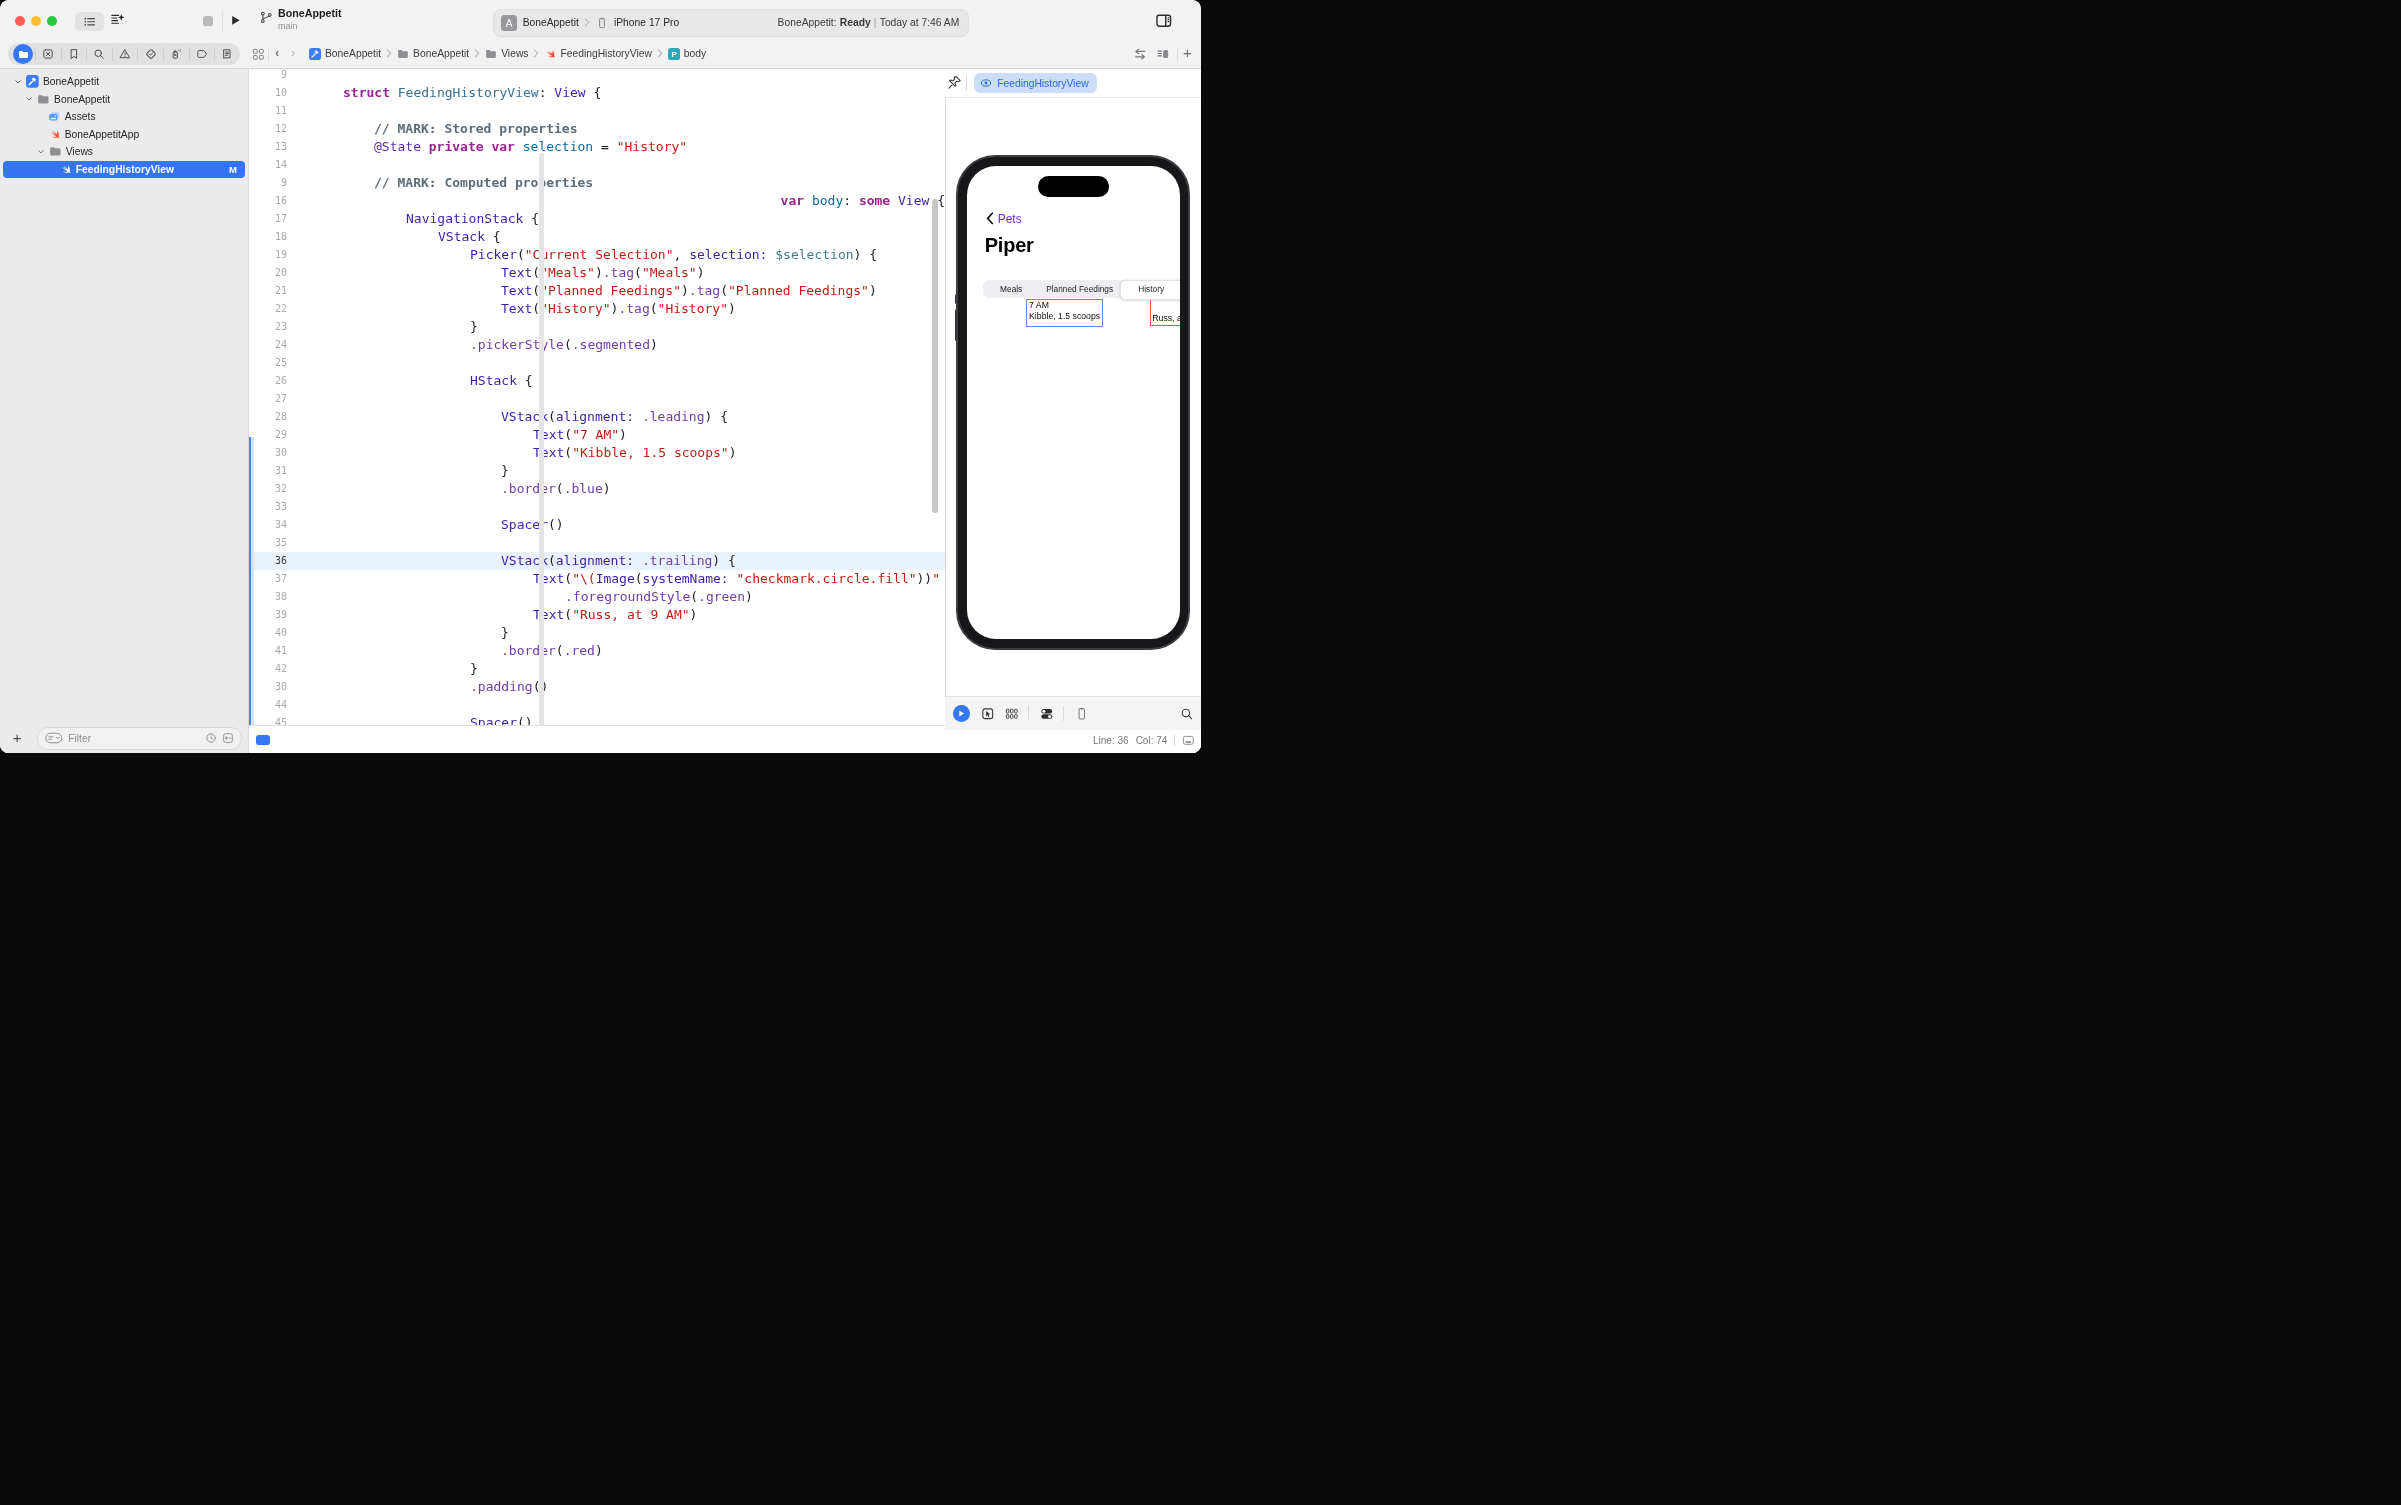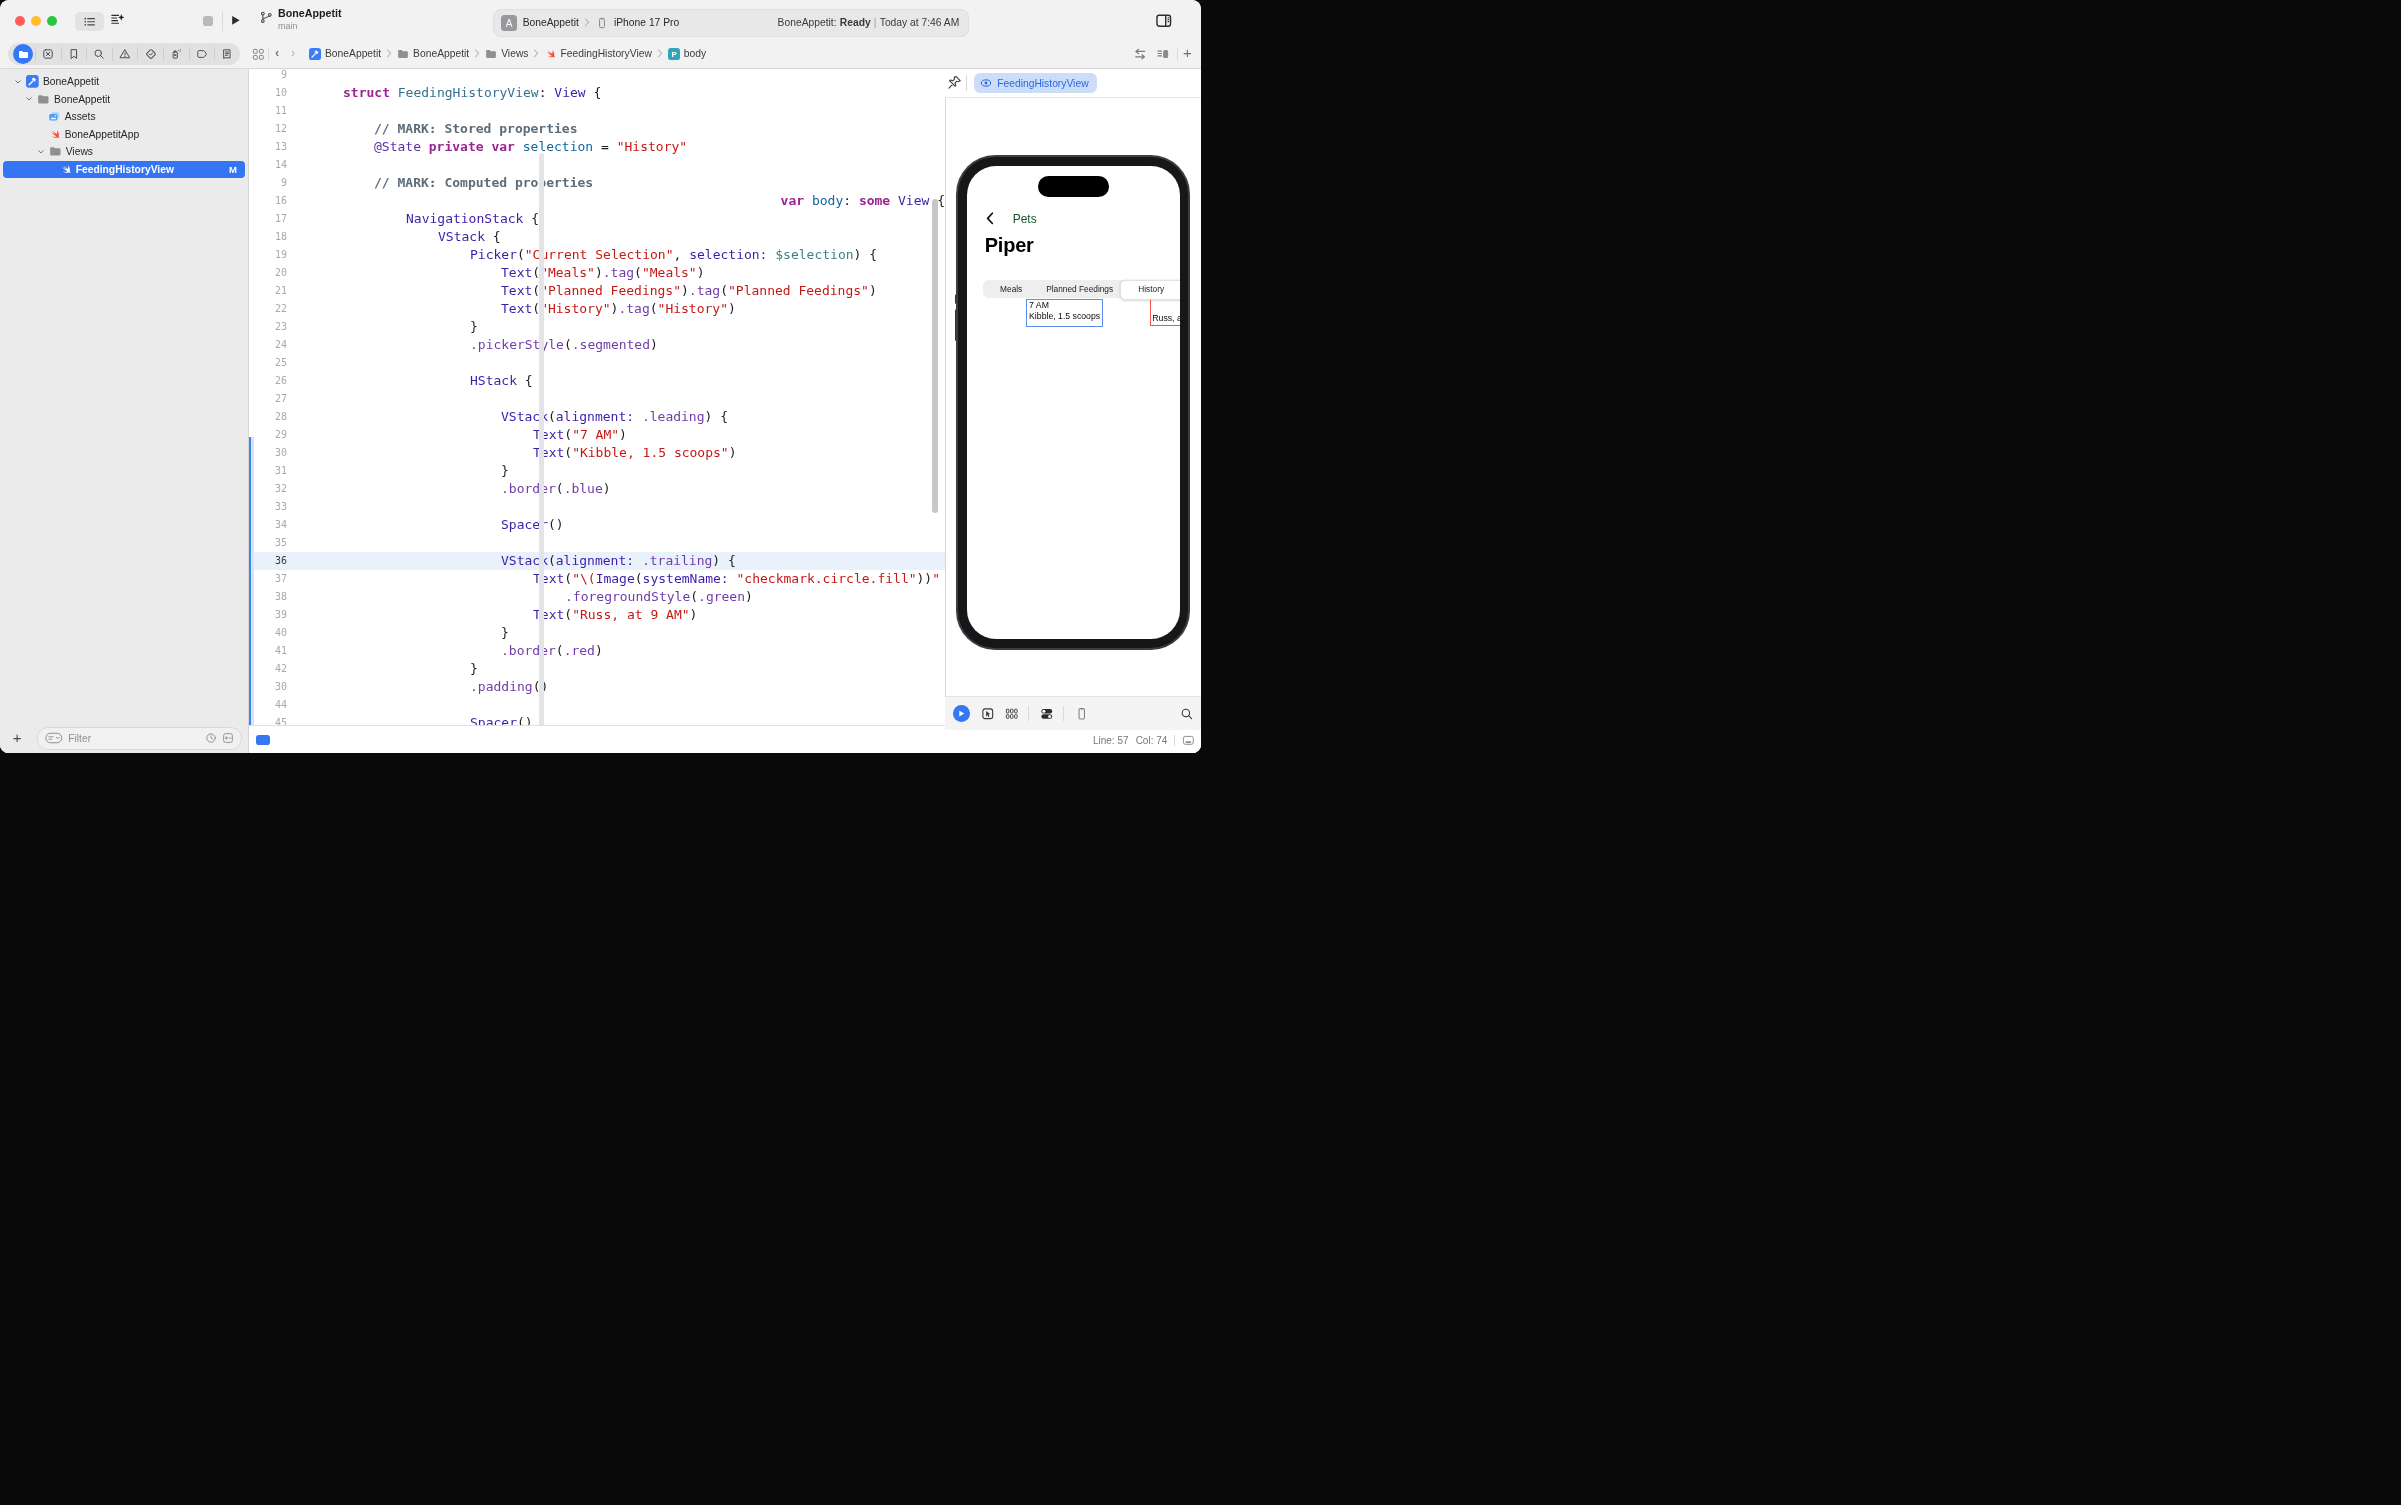--- a/index.html
+++ b/index.html
@@ -68,21 +68,21 @@
   #canvas{left:945px;top:69px;width:256px;height:684px;background:#fff;}
   #cdiv{left:945px;top:69px;width:0.8px;height:684px;background:#D8D7D7;}
   #canvastop{left:945px;top:69px;width:256px;height:28px;background:#fff;border-bottom:0.8px solid #E8E8E8;}
   #chip{left:974px;top:73px;height:20px;padding:0 8px 0 6.4px;background:#CBDDF9;border-radius:6.4px;display:flex;align-items:center;gap:4.8px;color:#2A68E0;font-size:10.3px;}
   #chip svg{width:12px;height:12px;}
   
   #phone{left:958px;top:157px;width:230px;height:491px;border-radius:37px;background:#17171a;box-shadow:0 0 0 2px #3e3e42;}
   #screen{position:absolute;left:8.7px;top:8.7px;width:213px;height:473px;background:#fff;border-radius:29px;overflow:hidden;}
   .sidebtn{position:absolute;width:2.8px;background:#323236;border-radius:1.6px;}
   #island{position:absolute;left:71px;top:10.3px;width:71px;height:20.6px;background:#000;border-radius:10.3px;}
-  #backbtn{position:absolute;left:19px;top:46px;display:flex;align-items:center;gap:19px;font-size:12px;color:#14532d;}
+  #backbtn{position:absolute;left:19px;top:46px;display:flex;align-items:center;gap:4px;font-size:12px;color:#6d28d9;}
   #backbtn svg{width:8px;height:12.7px;}
   #ptitle{position:absolute;left:18px;top:68px;font-size:20px;font-weight:800;color:#000;letter-spacing:-0.2px;}
   #segctl{position:absolute;left:16px;top:114px;width:200px;height:18px;background:#EEEDEF;border-radius:5.6px;display:flex;align-items:center;}
   .seg{font-size:8.3px;color:#1c1c1e;text-align:center;position:relative;z-index:2;}
   .seg.on{font-weight:normal;}
   #segpill{position:absolute;left:137px;top:0.4px;width:63px;height:17.5px;background:#fff;border:0.4px solid #E2E2E5;border-radius:5.2px;box-shadow:0 0.8px 2.4px rgba(0,0,0,.15);z-index:1;}
   .card{position:absolute;top:133px;font-size:8.7px;line-height:11px;color:#0a0a0a;margin-left:32px;}
   #cardL{left:27px;width:73px;height:25.4px;border:0.8px solid var(--bblue);padding:0.8px 0 0 2.4px;white-space:nowrap;}
   #cardR{left:151px;width:59px;height:25.4px;border:0.8px solid var(--bred);}
   #cardR .lbl{position:absolute;left:1.6px;bottom:0.8px;white-space:nowrap;}
@@ -648,21 +648,21 @@
             </g>
           </svg>
         </i>
       </div>
   </div>
 
   <div id="bstrip" class="abs"></div>
   <div id="bstrip2" class="abs"></div>
   <div id="bluepill" class="abs"></div>
   <div id="statusr" class="abs">
-    <span>Line: 57</span>
+    <span>Line: 36</span>
     <span>Col: 74</span>
     <div class="vsep" style="height:11px;"></div>
     <i>
         <svg viewBox="0 0 16 16" width="12.7" height="12.7">
           <rect x="1.8" y="3" width="12.4" height="10" rx="2.4" fill="none" stroke="#8a8a8e" stroke-width="1.2"></rect>
           <rect x="4.4" y="9.2" width="7.2" height="2.2" rx="1" fill="#8a8a8e"></rect>
         </svg>
       </i>
   </div>
 

